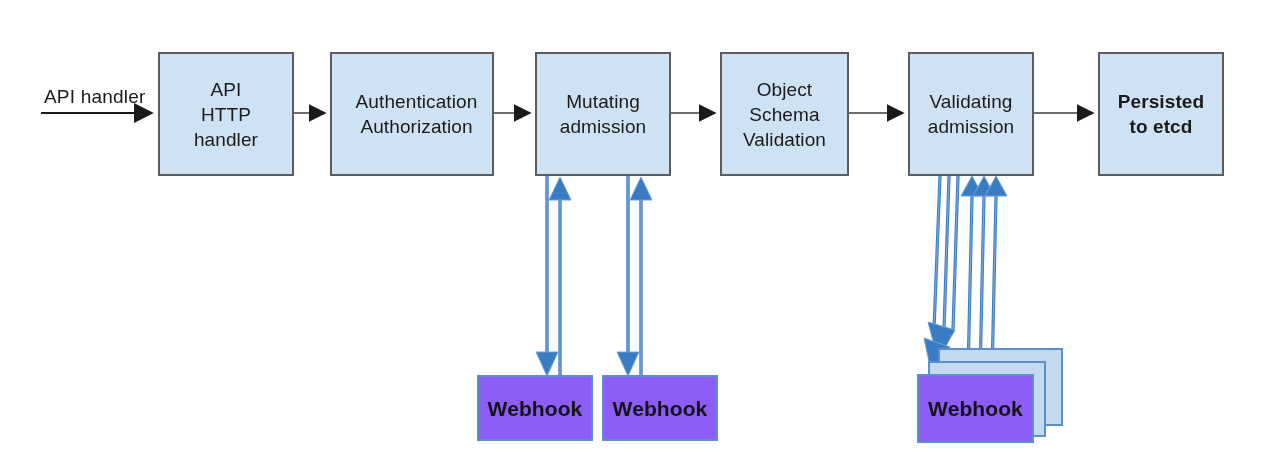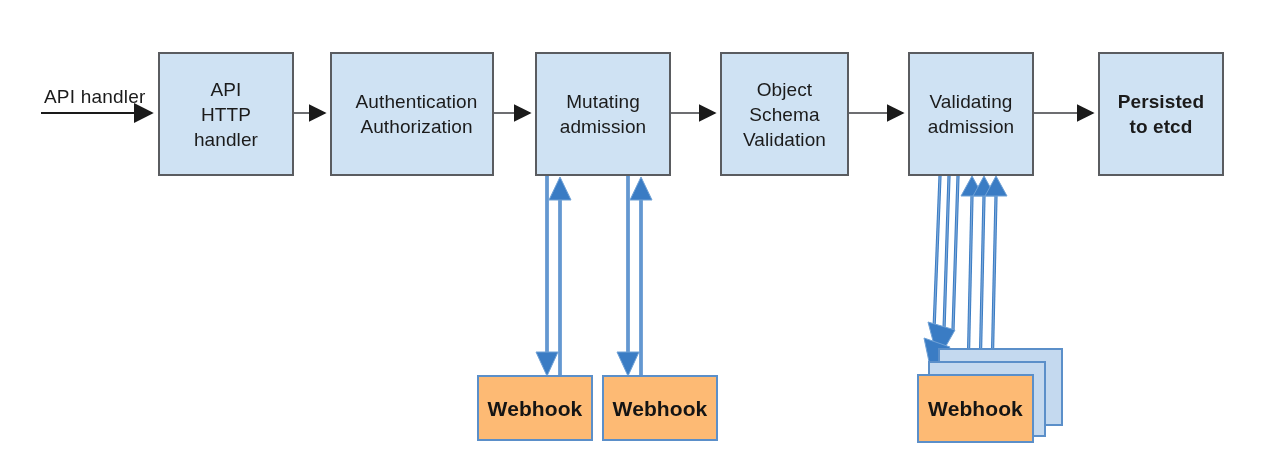--- a/index.html
+++ b/index.html
@@ -31,21 +31,21 @@
     text-align: center;
     background: #cfe2f3;
     border: 2px solid #5a5c60;
     color: #1b1b1b;
     font-size: 19px;
     line-height: 25px;
     letter-spacing: .1px;
     white-space: pre-line;
   }
   .webhook {
-    background: #fdba74;
+    background: #8b5cf6;
     border: 2px solid #5b8fc9;
     font-size: 21px;
     font-weight: 600;
     color: #141414;
   }
   .webhook-ghost {
     background: #c4d9ef;
     border: 2px solid #5b8fc9;
   }
   .edge-label {

